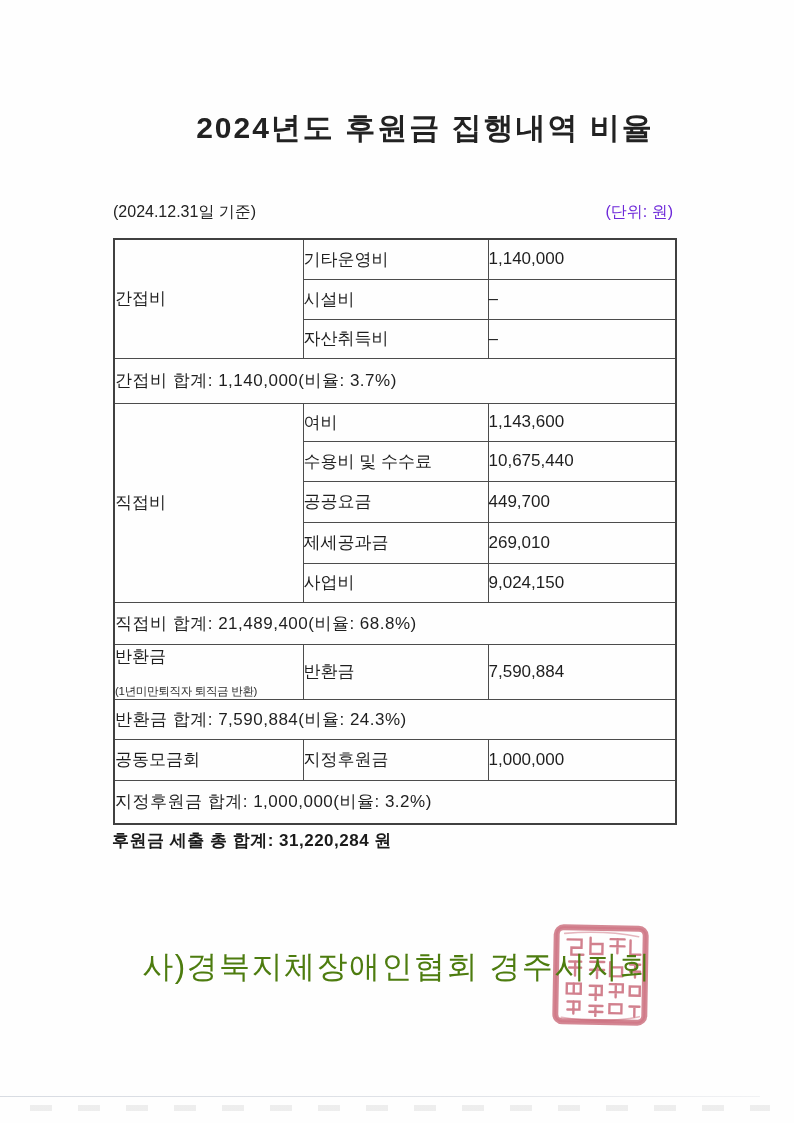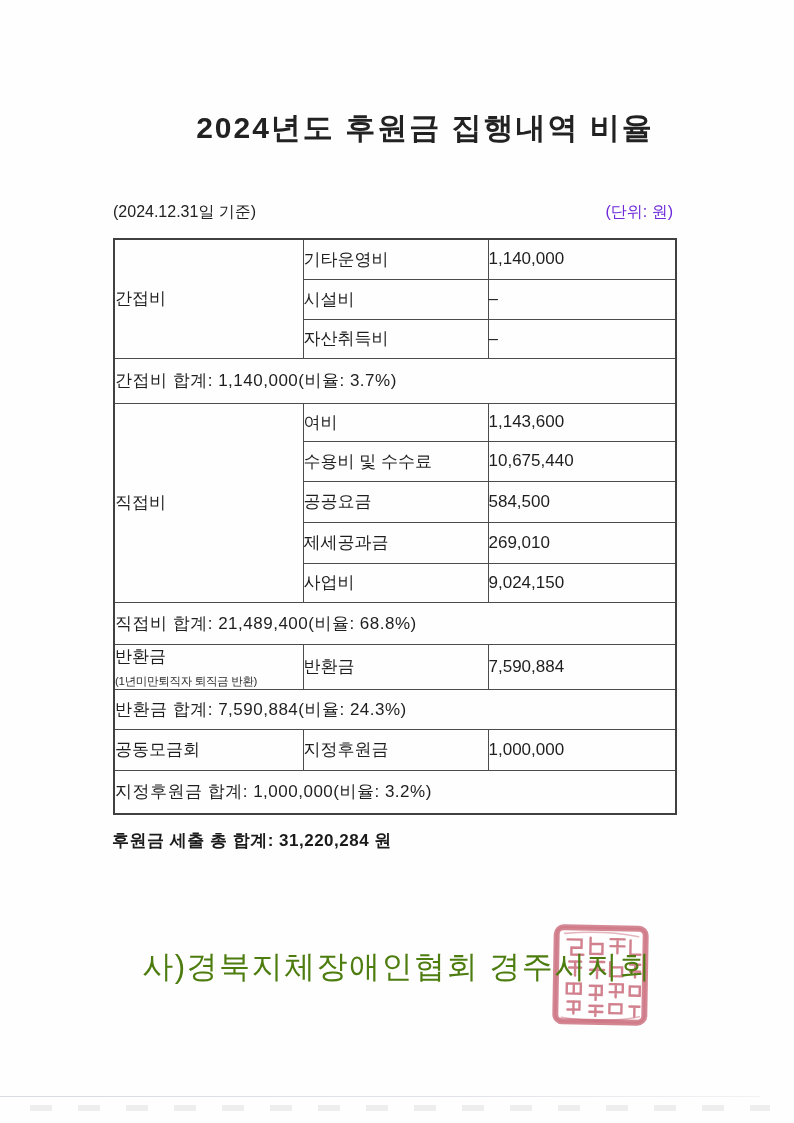--- a/index.html
+++ b/index.html
@@ -32,21 +32,21 @@
     padding:0;
     vertical-align:middle;
   }
   table.report{border:2px solid #404040;}
   td.c{text-align:left;}
   td.total{
     text-align:left;padding-left:16px;
     letter-spacing:0.5px;
   }
   .group-sub{
-    display:block;font-size:11.5px;color:#2a2a2a;margin-top:6px;letter-spacing:-0.3px;
+    display:block;font-size:11.5px;color:#2a2a2a;margin-top:16px;letter-spacing:-0.3px;
   }
   .summary{
     position:absolute;left:112px;top:826px;
     font-size:17px;font-weight:600;color:#1b1b1b;
     letter-spacing:0.5px;
   }
   .summary div{height:29px;line-height:29px;}
   .footer-org{
     position:absolute;left:0;top:946px;width:794px;
     text-align:center;
@@ -107,21 +107,21 @@
       <td rowspan="5" class="c">직접비</td>
       <td class="c">여비</td>
       <td class="c">1,143,600</td>
     </tr>
     <tr style="height:40px">
       <td class="c">수용비 및 수수료</td>
       <td class="c">10,675,440</td>
     </tr>
     <tr style="height:41px">
       <td class="c">공공요금</td>
-      <td class="c">584,500</td>
+      <td class="c">449,700</td>
     </tr>
     <tr style="height:41px">
       <td class="c">제세공과금</td>
       <td class="c">269,010</td>
     </tr>
     <tr style="height:39px">
       <td class="c">사업비</td>
       <td class="c">9,024,150</td>
     </tr>
     <tr style="height:42px">

